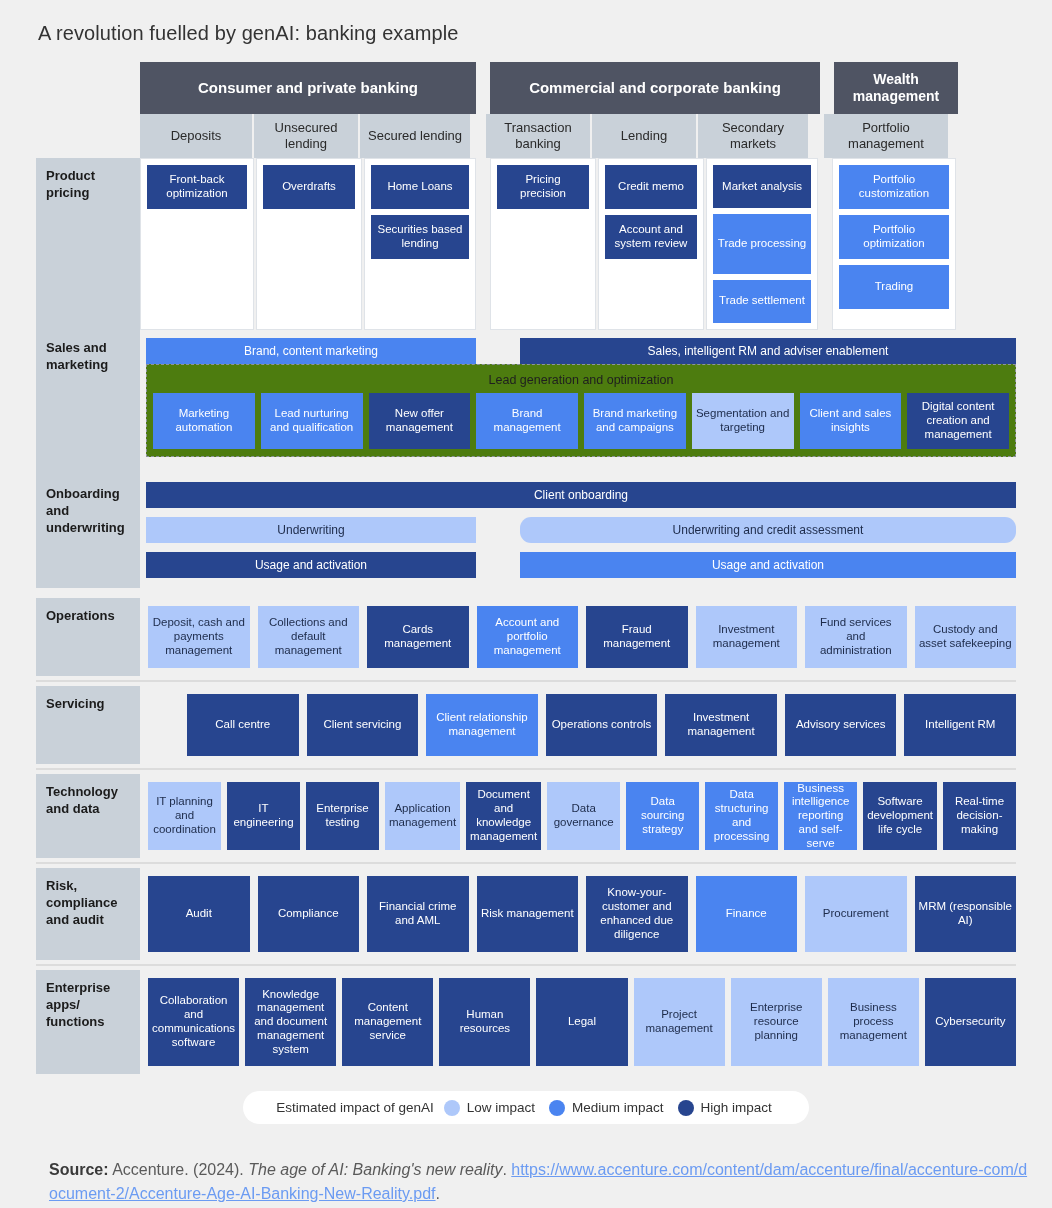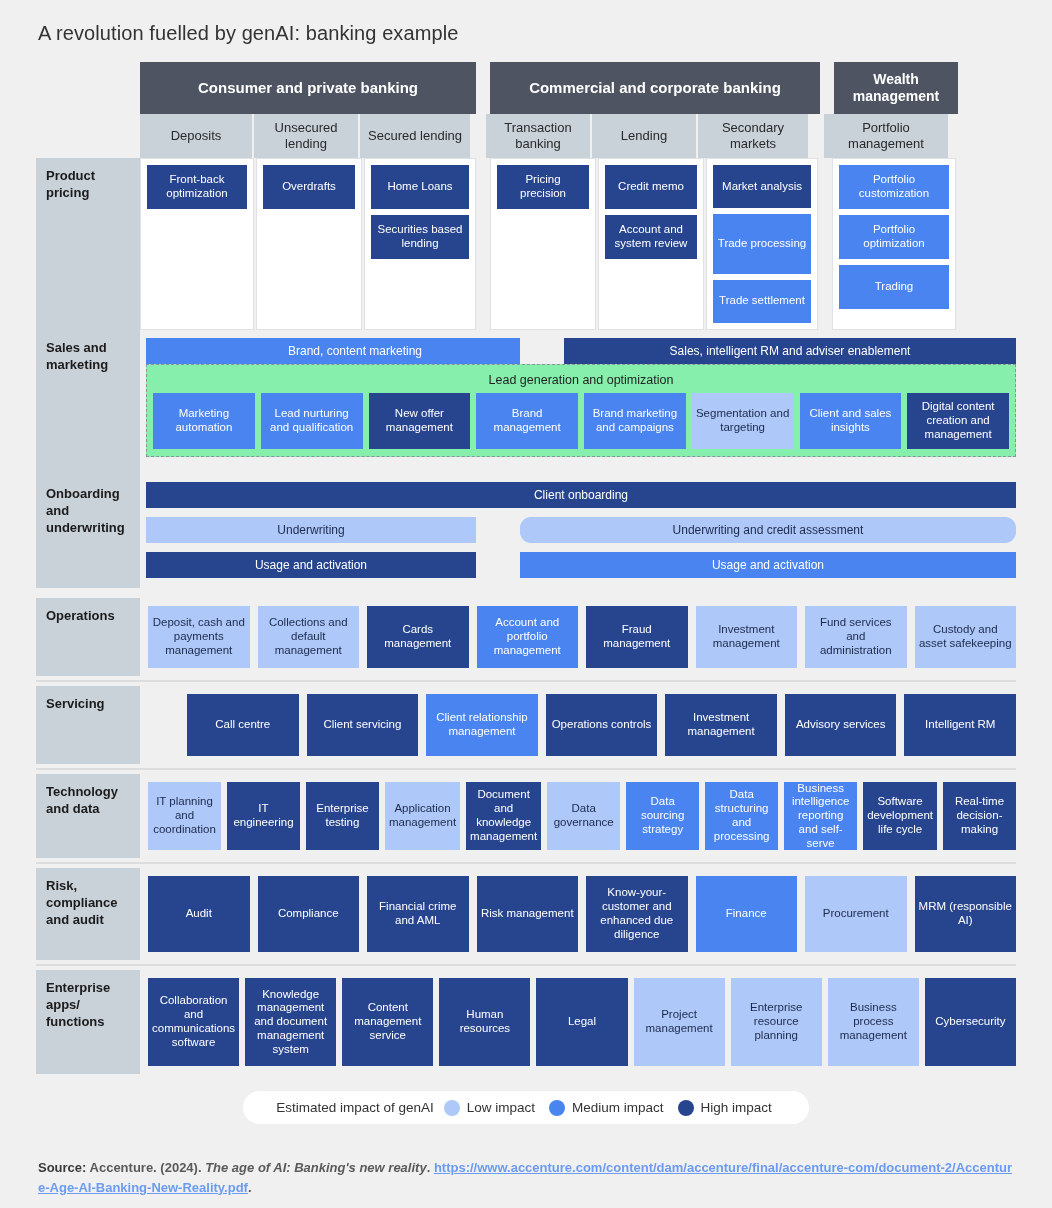--- a/index.html
+++ b/index.html
@@ -78,21 +78,21 @@
   .med {background:#4a84f0;color:#fff;}
   .low {background:#aec8fa;color:#1d2b4a;}
 
   .bar{
     display:flex;align-items:center;justify-content:center;
     font-size:12px;color:#fff;height:26px;text-align:center;
   }
 
   
   .leadbox{
-    border:1px dashed #8d939c;background:#86efac;
+    border:1px dashed #8d939c;background:#4d7c0f;
     box-sizing:border-box;padding:5px 6px 7px 6px;
     margin-left:6px;margin-right:0px;
   }
   .leadtitle{text-align:center;font-size:12.5px;color:#1f1f1f;margin:3px 0 6px 0;}
   .leadtiles{display:flex;gap:6px;}
   .leadtiles .tile{flex:1;height:56px;}
 
   
   .obwrap{display:flex;flex-direction:column;gap:9px;padding:6px 0 6px 0;}
   .obline{display:flex;}
@@ -107,22 +107,22 @@
   .legend{
     position:absolute;left:243px;top:1091px;width:566px;height:33px;
     background:#fff;border-radius:17px;
     display:flex;align-items:center;justify-content:center;gap:10px;
     font-size:13.5px;color:#333;
   }
   .legend .dot{width:16px;height:16px;border-radius:50%;display:inline-block;}
   .lgitem{display:flex;align-items:center;gap:7px;margin-right:4px;}
 
   .source{
-    position:absolute;left:38px;top:1158px;width:980px;
-    font-size:13px;color:#5a5a5a;line-height:1.5;font-weight:bold;
+    position:absolute;left:49px;top:1158px;width:980px;
+    font-size:16px;color:#5a5a5a;line-height:1.5;
   }
   .source b{color:#3a3a3a;}
   .source i{font-style:italic;}
   .source a{color:#6b9bf2;text-decoration:underline;word-break:break-all;}
 </style>
 </head>
 <body>
 
 <div class="page">
 
@@ -192,21 +192,21 @@
           <div class="tile med" style="height:44px">Portfolio optimization</div>
           <div class="tile med" style="height:44px">Trading</div>
         </div>
       </div>
     </div>
 
     <div class="row" style="height:146px;">
       <div class="rowlabel">Sales and marketing</div>
       <div class="body" style="flex-direction:column;">
         <div style="display:flex;padding-top:8px;">
-          <div class="bar med g1" style="margin-left:6px;width:330px;min-width:330px;padding-left:44px;">Brand, content marketing</div>
+          <div class="bar med g1" style="margin-left:6px;width:330px;min-width:330px;">Brand, content marketing</div>
           <div class="gap" style="width:44px;min-width:44px;"></div>
           <div class="bar high" style="flex:1;">Sales, intelligent RM and adviser enablement</div>
         </div>
         <div class="leadbox">
           <div class="leadtitle">Lead generation and optimization</div>
           <div class="leadtiles">
             <div class="tile med">Marketing automation</div>
             <div class="tile med">Lead nurturing and qualification</div>
             <div class="tile high">New offer management</div>
             <div class="tile med">Brand management</div>

